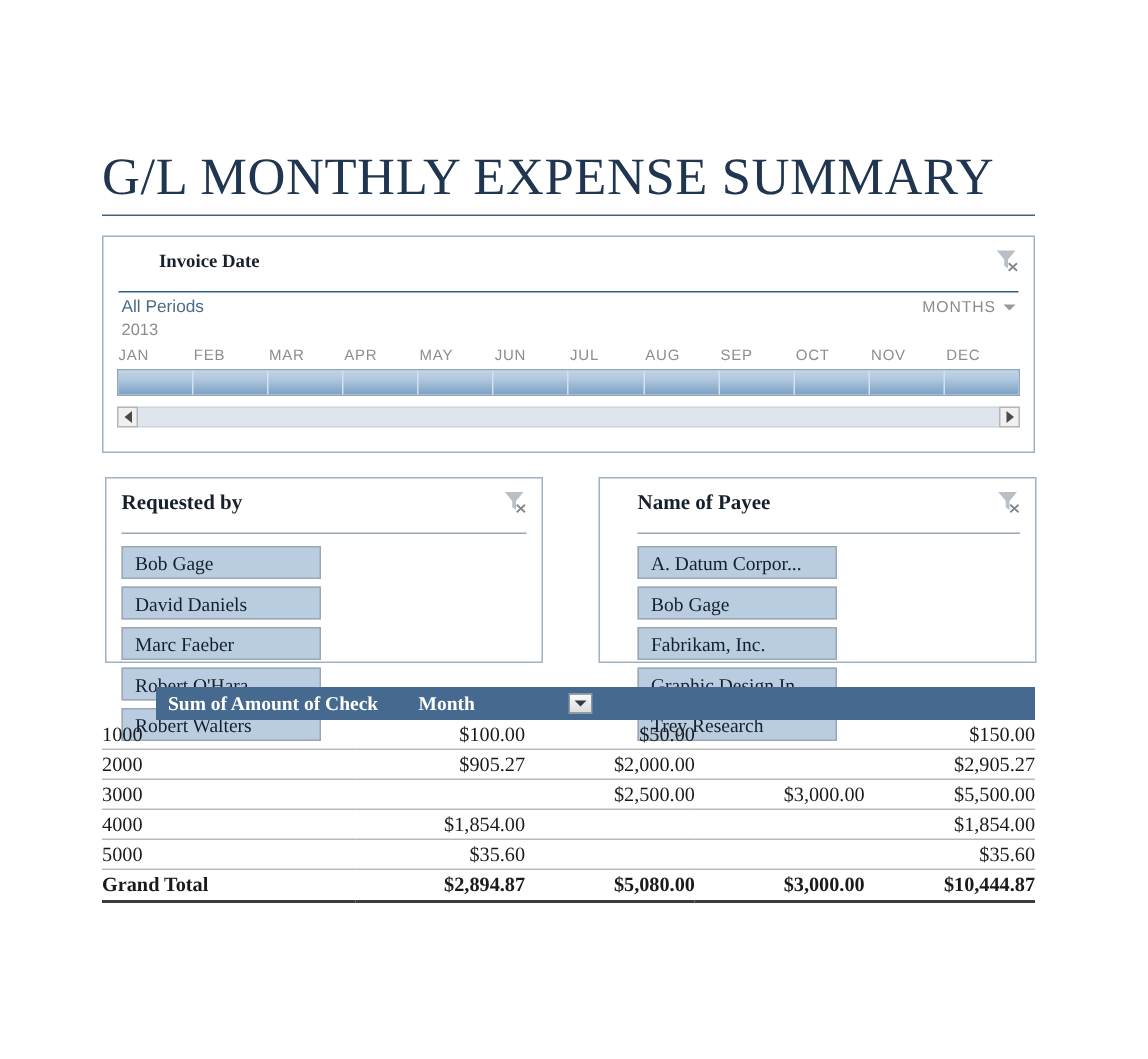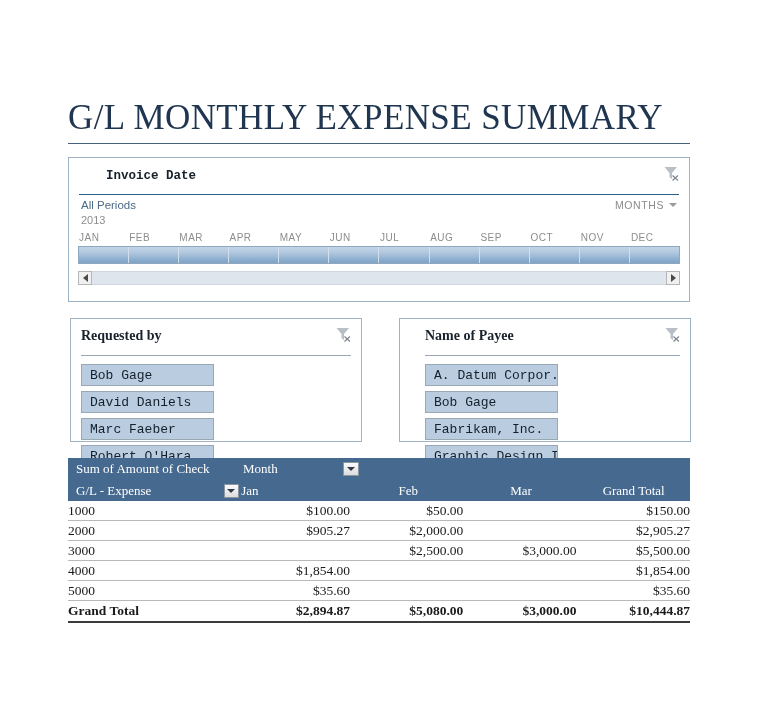--- a/index.html
+++ b/index.html
@@ -46,21 +46,21 @@
     position: absolute;
     background: #ffffff;
     border: 1px solid #9fb2c4;
     box-sizing: border-box;
   }
   .panel-head {
     position: relative;
     padding: 7px 10px 5px 10px;
   }
   .panel-title-sans {
-    font-family: Liberation Mono, monospace;
+    font-family: Liberation Serif, serif;
     font-size: 12.5px;
     font-weight: bold;
     color: #17212b;
     padding-left: 27px;
   }
   .panel-title-serif {
     font-family: "Liberation Serif", serif;
     font-size: 14px;
     font-weight: bold;
     color: #17212b;
@@ -201,42 +201,43 @@
     padding: 8px 10px 0 10px;
     align-content: flex-start;
   }
   .slicer-btn {
     width: 133px;
     height: 22px;
     line-height: 21px;
     box-sizing: border-box;
     background: #b9cce0;
     border: 1px solid #9aa8b4;
-    font-family: Liberation Mono, monospace;
+    font-family: Liberation Serif, serif;
     font-size: 13px;
     color: #14202c;
     padding-left: 8px;
     white-space: nowrap;
     overflow: hidden;
   }
 
   
   #pivot {
     position: absolute;
     left: 68px;
     top: 458px;
     width: 622px;
     font-family: "Liberation Serif", serif;
     font-size: 13px;
     color: #1a1a1a;
   }
   .pt-head {
     background: #46698f;
     color: #ffffff;
-    font-weight: normal;
+    font-weight: bold;
+    margin-left: 36px;
   }
   .pt-head-row1 {
     position: relative;
     height: 22px;
     display: flex;
     align-items: center;
   }
   .pt-head-row2 {
     position: relative;
     height: 21px;
@@ -411,30 +412,20 @@
 
   <div id="pivot">
     <div class="pt-head">
       <div class="pt-head-row1">
         <span class="pt-cell-label">Sum of Amount of Check</span>
         <span class="pt-month-label">Month</span>
         <span class="filter-btn">
             <span class="filter-tri"></span>
           </span>
       </div>
-      <div class="pt-head-row2">
-        <span class="pt-cell-label" style="width:160px;">G/L - Expense</span>
-        <span class="filter-btn">
-            <span class="filter-tri"></span>
-          </span>
-        <span class="pt-colhead first">Jan</span>
-        <span class="pt-colhead">Feb</span>
-        <span class="pt-colhead">Mar</span>
-        <span class="pt-colhead">Grand Total</span>
-      </div>
     </div>
 
     <table class="pt-body">
       <tbody>
         <tr>
           <td class="c-label">1000</td>
           <td class="c-val">$100.00</td>
           <td class="c-val">$50.00</td>
           <td class="c-val"></td>
           <td class="c-val">$150.00</td>

